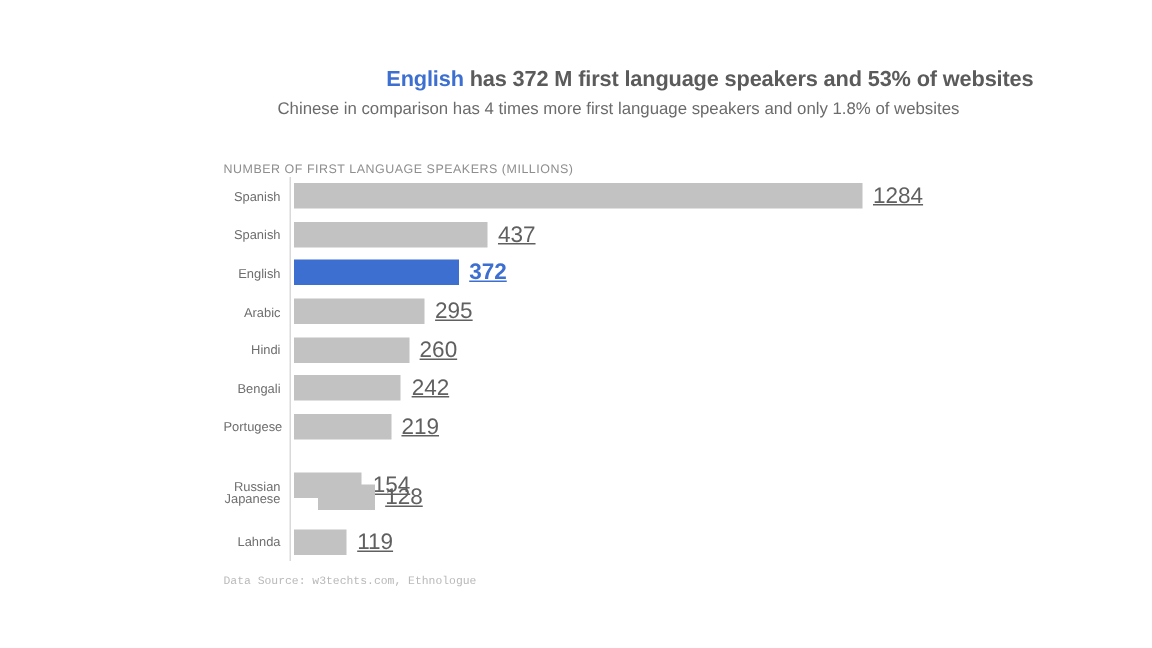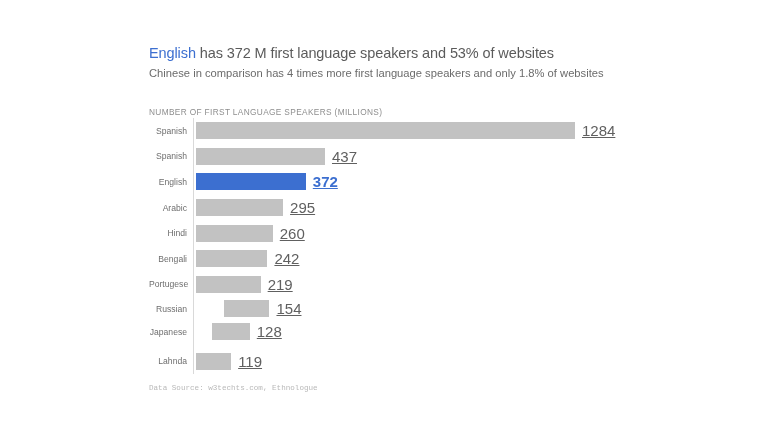--- a/index.html
+++ b/index.html
@@ -21,36 +21,38 @@
     background: #ffffff;
   }
   .header {
     position: absolute;
     left: 149px;
     top: 44px;
     width: 540px;
   }
   .title {
     font-size: 14.5px;
-    font-weight: normal;
+    font-weight: bold;
     color: #5b5b5b;
     letter-spacing: -0.1px;
     line-height: 18px;
     white-space: nowrap;
+    text-align: right;
   }
   .title .accent {
     color: #3c6fd0;
   }
   .subtitle {
     margin-top: 4px;
     font-size: 11.2px;
     font-weight: normal;
     color: #6b6b6b;
     line-height: 15px;
     white-space: nowrap;
+    margin-left: 36px;
   }
   .axis-label {
     position: absolute;
     left: 149px;
     top: 107px;
     font-size: 8.3px;
     color: #8e8e8e;
     letter-spacing: 0.35px;
     white-space: nowrap;
   }
@@ -180,21 +182,21 @@
             <div class="val-label">242</div>
           </div>
         </div>
         <div class="row" style="top: 153.6px;">
           <div class="cat-label">Portugese</div>
           <div class="bar-zone">
             <div class="bar" style="width: 64.6425px;"></div>
             <div class="val-label">219</div>
           </div>
         </div>
-        <div class="row" style="top: 178px; gap: 28px;">
+        <div class="row" style="top: 193px;">
           <div class="cat-label">Russian</div>
           <div class="bar-zone">
             <div class="bar" style="width: 45.4564px;"></div>
             <div class="val-label">154</div>
           </div>
         </div>
         <div class="row" style="top: 201px; gap: 16px;">
           <div class="cat-label">Japanese</div>
           <div class="bar-zone">
             <div class="bar" style="width: 37.7819px;"></div>

